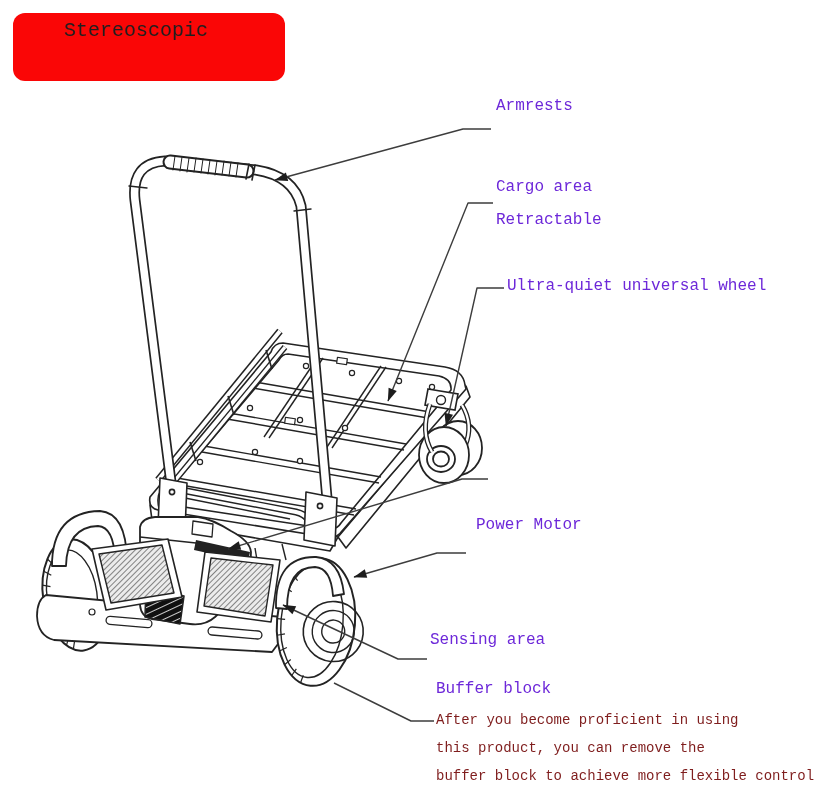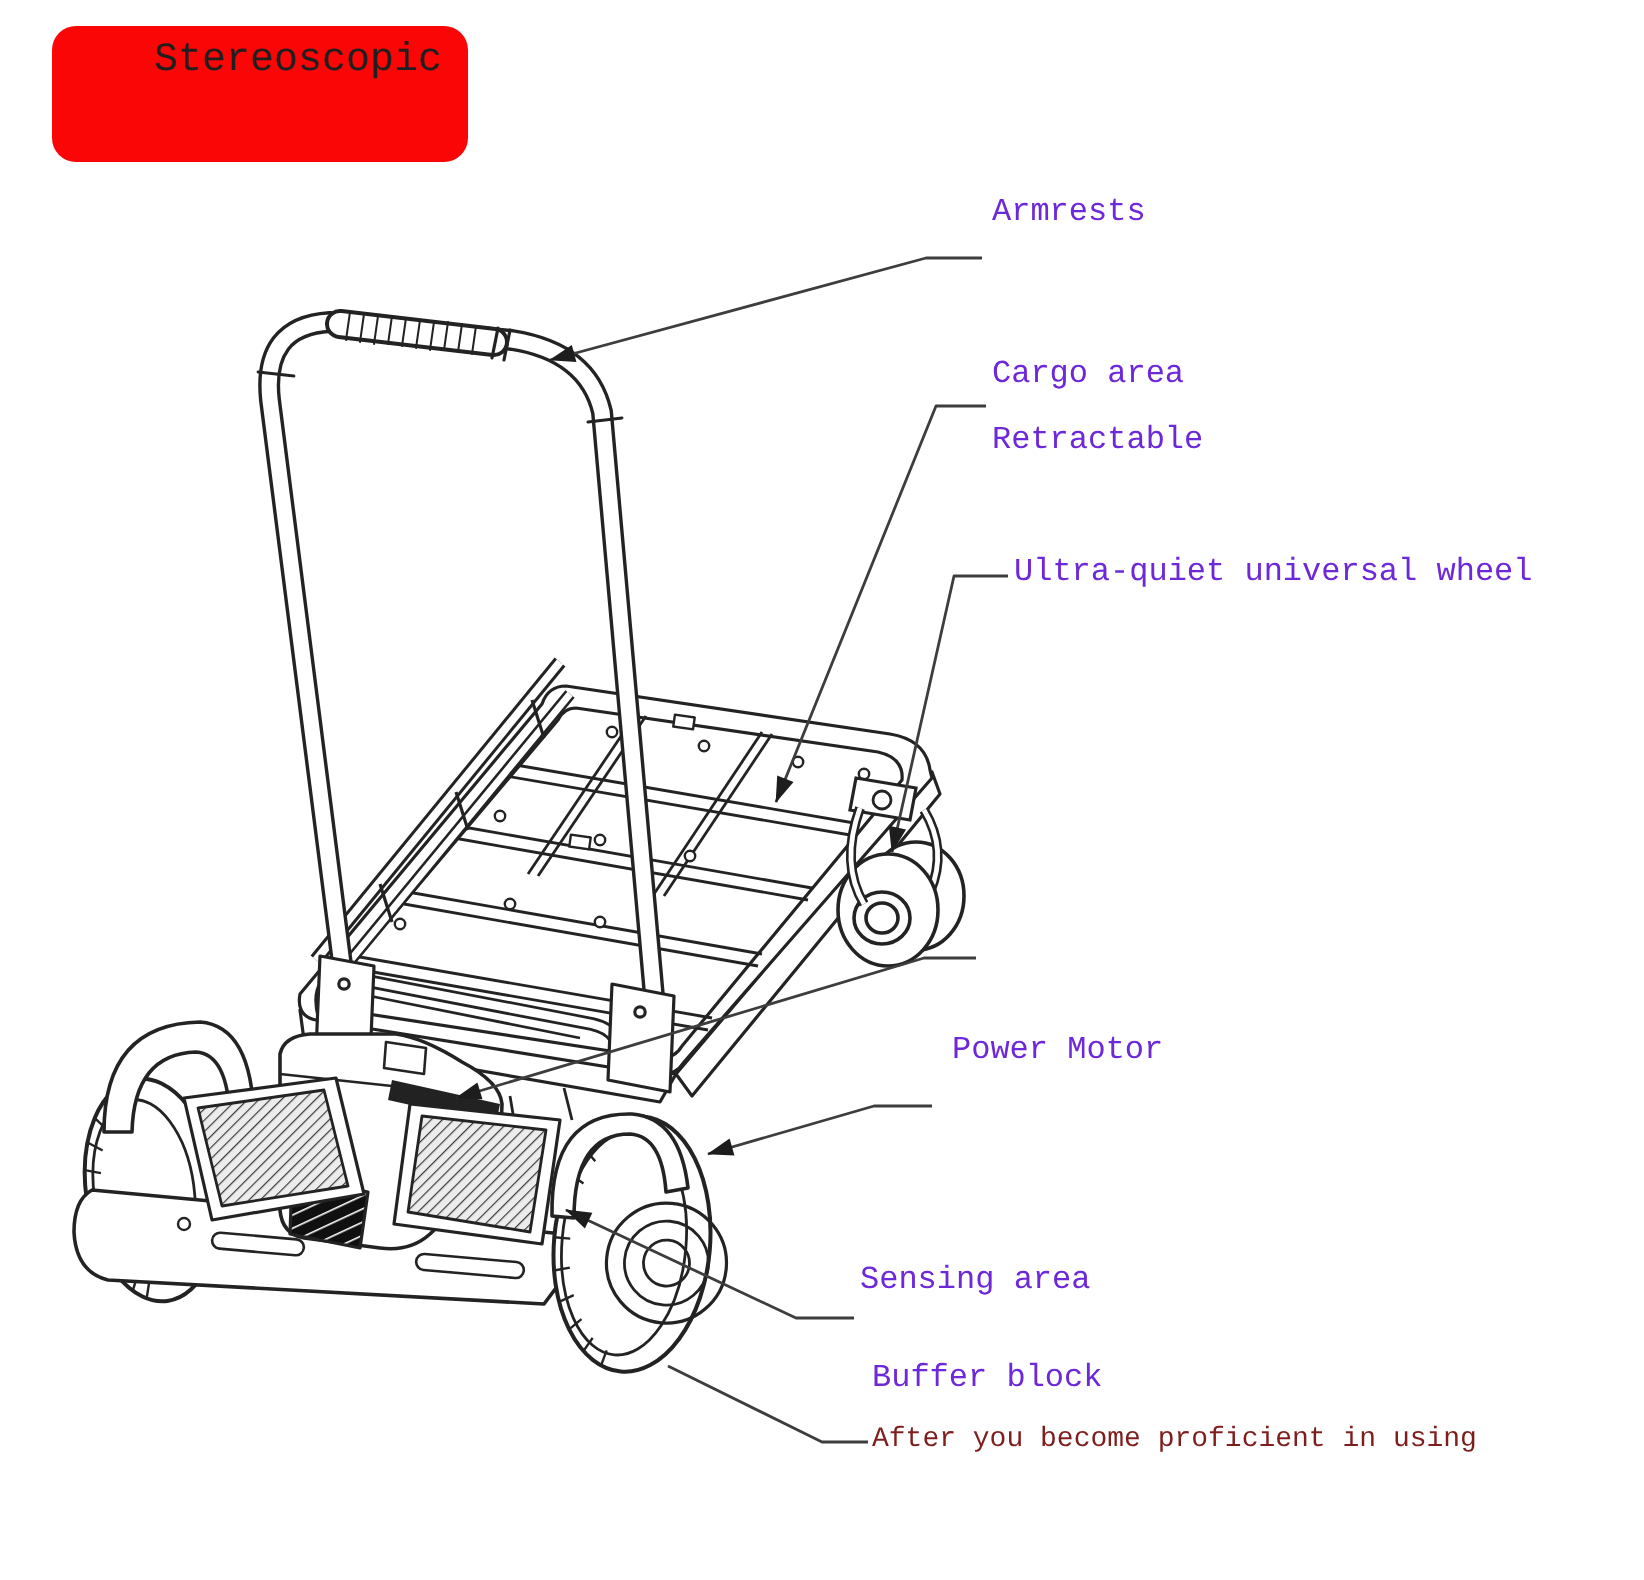--- a/index.html
+++ b/index.html
@@ -1,21 +1,21 @@
 <!DOCTYPE html>
 <html><head>
 <meta charset="utf-8">
 <style>
   html,body{margin:0;padding:0;background:#fff;}
   .stage{position:relative;width:822px;height:790px;background:#ffffff;overflow:hidden;
          font-family:"Liberation Mono","DejaVu Sans Mono",monospace;}
   .stage svg{position:absolute;left:0;top:0;}
   .label{position:absolute;font-size:16px;color:#6d28d9;white-space:nowrap;line-height:1.1;}
   .note{position:absolute;font-size:14px;color:#7f1d1d;white-space:nowrap;line-height:1.1;}
-  .banner{position:absolute;left:26px;top:13px;width:208px;height:68px;border-radius:12px;
+  .banner{position:absolute;left:13px;top:13px;width:272px;height:68px;border-radius:12px;
           background:#fa0606;}
   .banner .bline{position:absolute;left:51px;font-size:20px;color:#1f1f1f;white-space:nowrap;}
   .banner .l1{top:6px;}
   .banner .l2{top:45px;}
 </style>
 </head>
 <body>
 
 <div class="stage">
 
@@ -228,14 +228,16 @@
 
   <div class="label" style="left:507px;top:278px">Ultra-quiet universal wheel</div>
 
 
   <div class="label" style="left:476px;top:517px">Power Motor</div>
 
   <div class="label" style="left:430px;top:632px">Sensing area</div>
 
   <div class="label" style="left:436px;top:681px">Buffer block</div>
   <div class="note" style="left:436px;top:713px">After you become proficient in using</div>
+  <div class="note" style="left:436px;top:741px">this product, you can remove the</div>
+  <div class="note" style="left:436px;top:769px">buffer block to achieve more flexible control</div>
 
 </div>
 
 </body></html>

